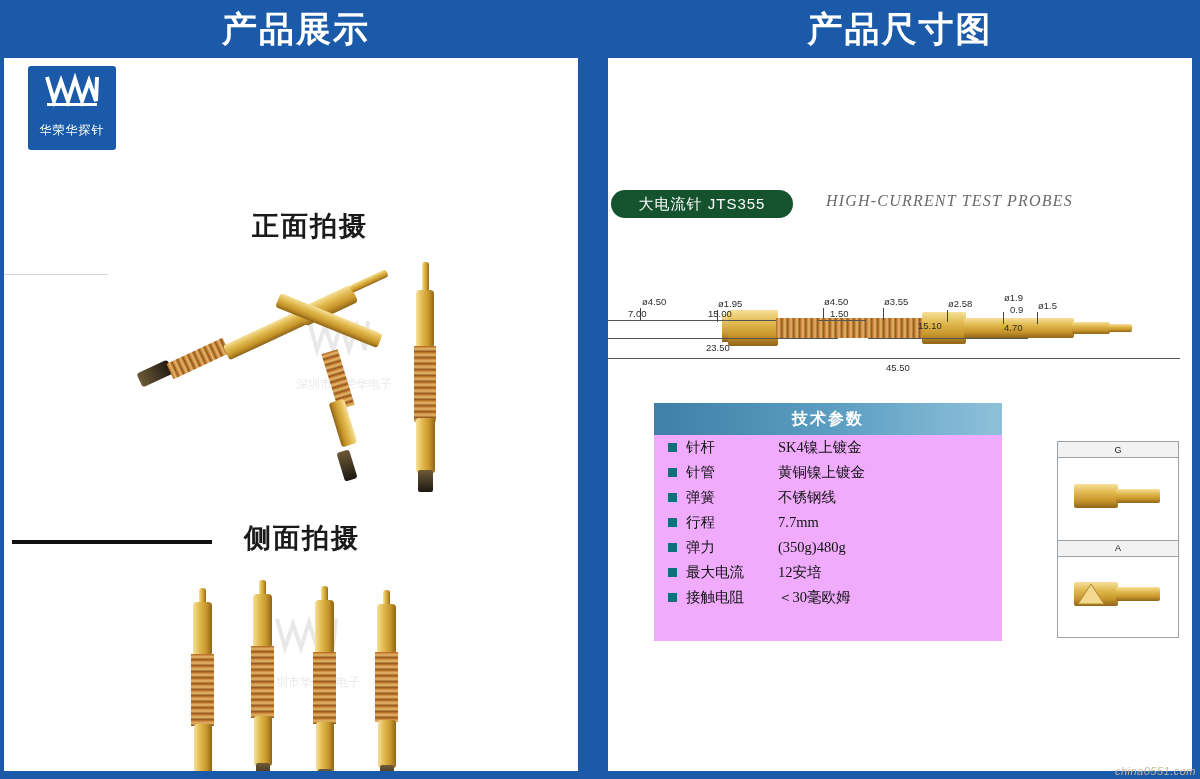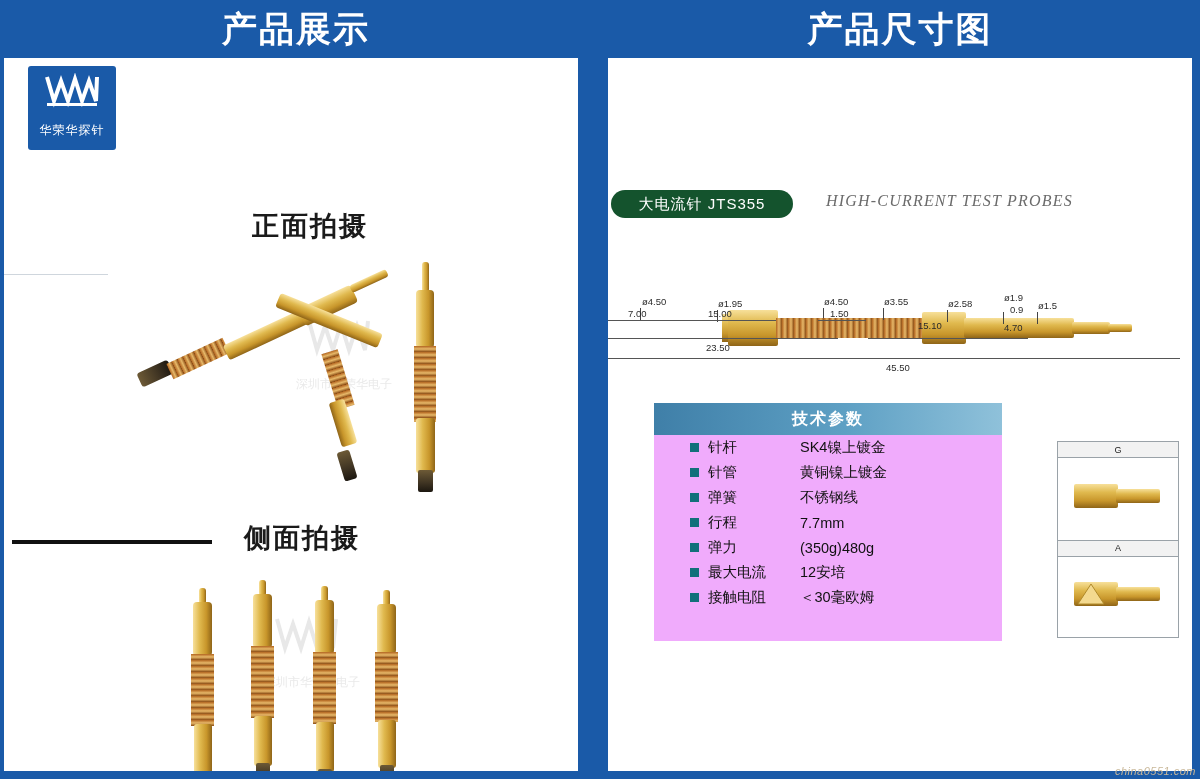--- a/index.html
+++ b/index.html
@@ -86,21 +86,21 @@
 
   .spec{
     position:absolute;left:46px;top:345px;width:348px;height:238px;
     background:#f0abfc;
   }
   .spec-head{
     height:32px;background:linear-gradient(90deg,#3f7fa8,#5ea0c4 55%,#8fc1da);
     color:#ffffff;font-size:16px;font-weight:bold;
     display:flex;align-items:center;justify-content:center;letter-spacing:2px;
   }
-  .spec-row{display:flex;align-items:center;height:25px;padding-left:36px;}
+  .spec-row{display:flex;align-items:center;height:25px;padding-left:14px;font-family:Liberation Serif, serif;}
   .spec-bullet{width:9px;height:9px;background:#11707a;margin-right:9px;flex:0 0 auto;}
   .spec-k{width:92px;color:#111;font-size:14.5px;}
   .spec-v{color:#111;font-size:14.5px;}
 
   .tbox{
     position:absolute;left:449px;top:383px;width:120px;height:195px;
     border:1px solid #9aa2a8;background:#ffffff;
   }
   .tbox-cell{position:relative;height:50%;}
   .tbox-hdr{

